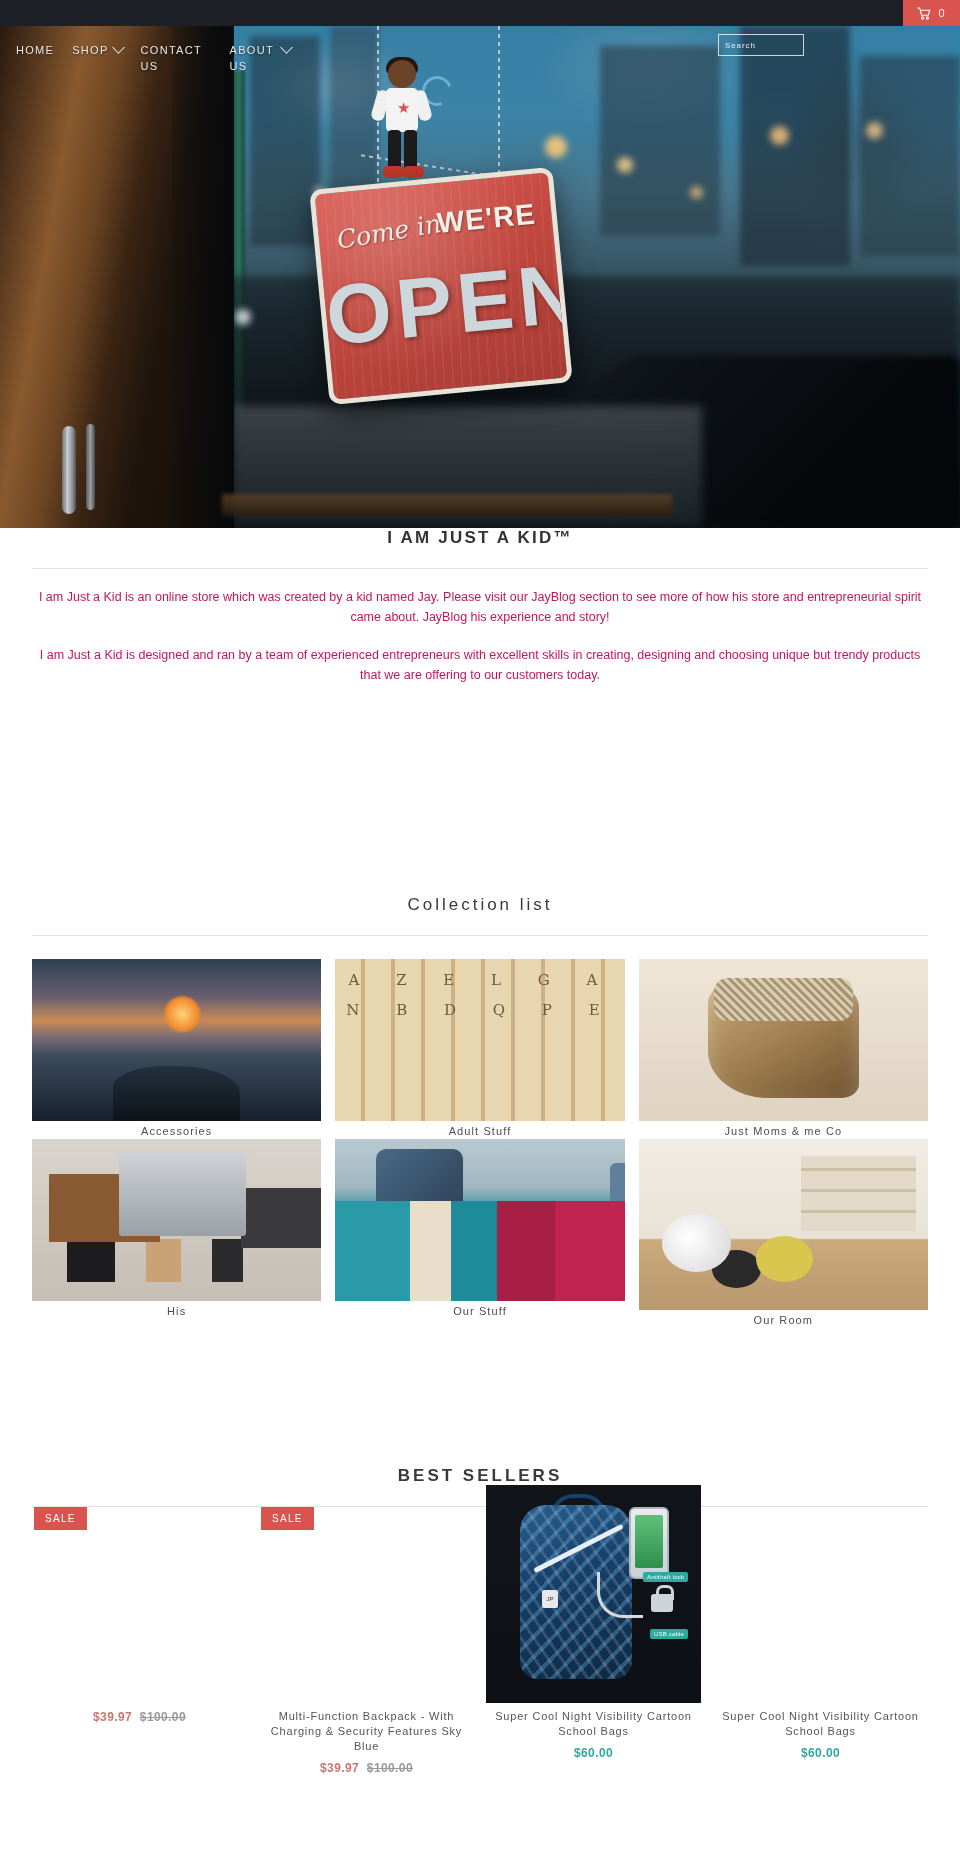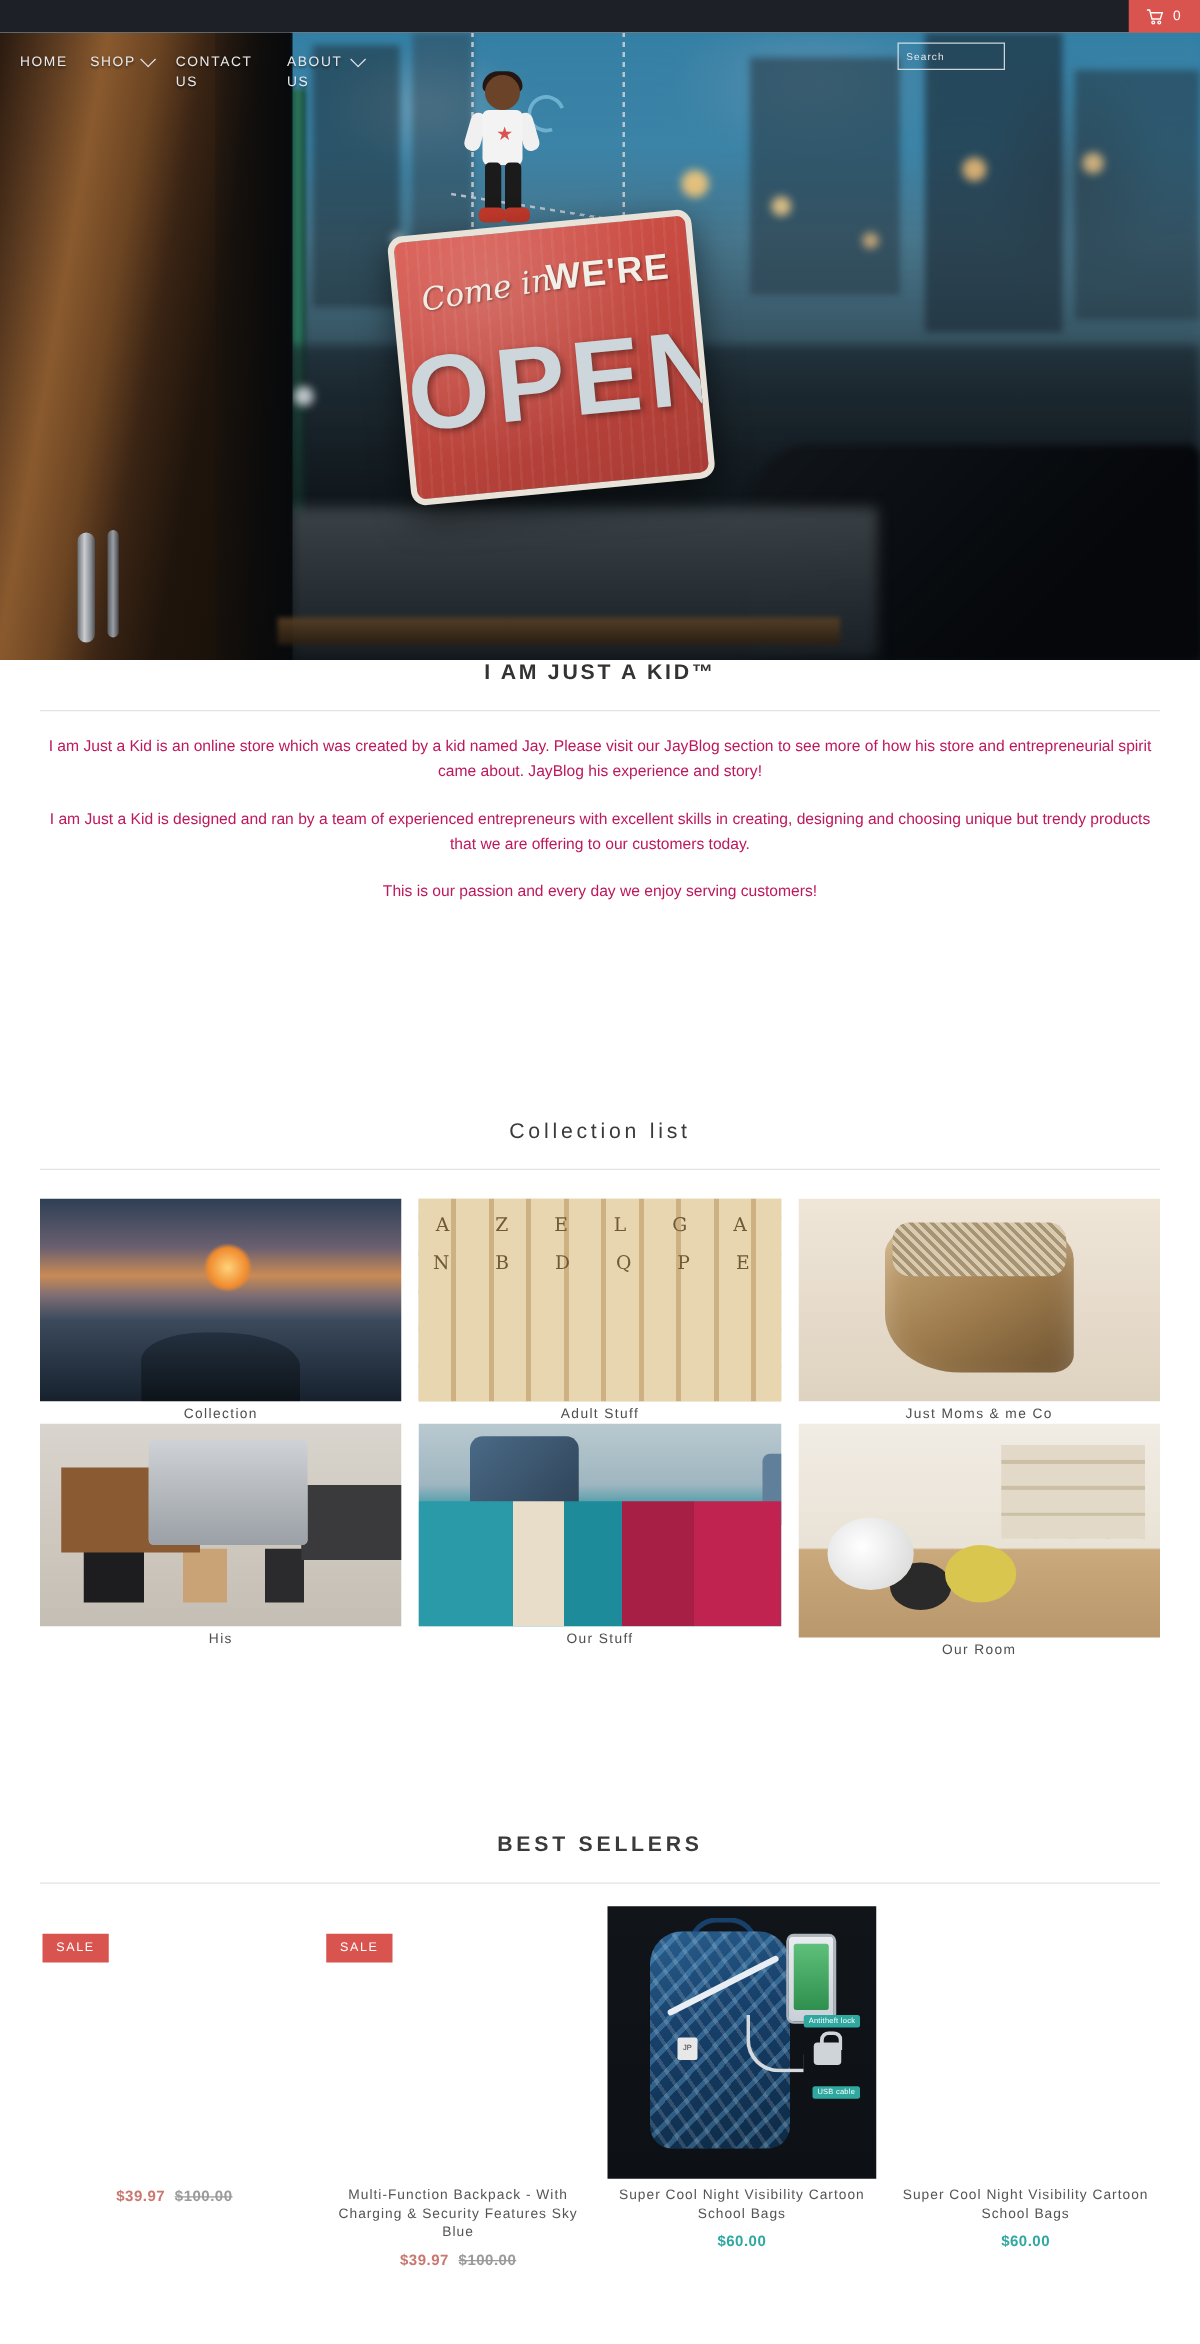--- a/index.html
+++ b/index.html
@@ -264,21 +264,21 @@
     background:radial-gradient(circle at 40% 40%,#fff,#d4d4d4);border-radius:50%;
     box-shadow:88px 16px 0 -6px #d8c64e, 40px 26px 0 -10px #2a2a2a;}
 
   
   .best{position:absolute;top:1466px;left:0;width:960px;}
   .best-title{
     text-align:center;font-size:17px;letter-spacing:3px;color:#3a3a3a;
   }
   .prod-grid{
     display:grid;grid-template-columns:repeat(4,1fr);
-    column-gap:12px;padding:0 32px;margin-top:40px;position:relative;
+    column-gap:12px;padding:0 32px;position:relative;
   }
   .prod{text-align:center;position:relative;}
   .prod-media{height:196px;position:relative;}
   .sale-badge{
     position:absolute;left:2px;top:0;background:#d9534f;color:#fff;
     font-size:10px;letter-spacing:1.3px;padding:6px 11px;
   }
   .bag-img{
     position:absolute;left:0;right:0;top:-22px;height:218px;
     background:linear-gradient(to bottom,#11151a 0%,#0d1115 100%);
@@ -425,31 +425,30 @@
     <input class="search-input" value="" placeholder="Search" style="">
 
   </div>
 </div>
 
 <div class="about">
   <h1>I AM JUST A KID™</h1>
   <div class="rule"></div>
   <p>I am Just a Kid is an online store which was created by a kid named Jay. Please visit our JayBlog section to see more of how his store and entrepreneurial spirit came about. JayBlog his experience and story!</p>
   <p>I am Just a Kid is designed and ran by a team of experienced entrepreneurs with excellent skills in creating, designing and choosing unique but trendy products that we are offering to our customers today.</p>
-  <p>This is our passion and every day we enjoy serving customers!</p>
 </div>
 
 <div class="collections">
   <h2 class="sec-title">Collection list</h2>
   <div class="rule"></div>
 
   <div class="coll-grid">
     <a class="coll-item">
       <span class="coll-img th-sunset"></span>
-      <span class="coll-cap">Collection</span>
+      <span class="coll-cap">Accessories</span>
     </a>
     <a class="coll-item">
       <span class="coll-img th-letters"></span>
       <span class="coll-cap">Adult Stuff</span>
     </a>
     <a class="coll-item">
       <span class="coll-img th-boots"></span>
       <span class="coll-cap">Just Moms &amp; me Co</span>
     </a>
     <a class="coll-item">

